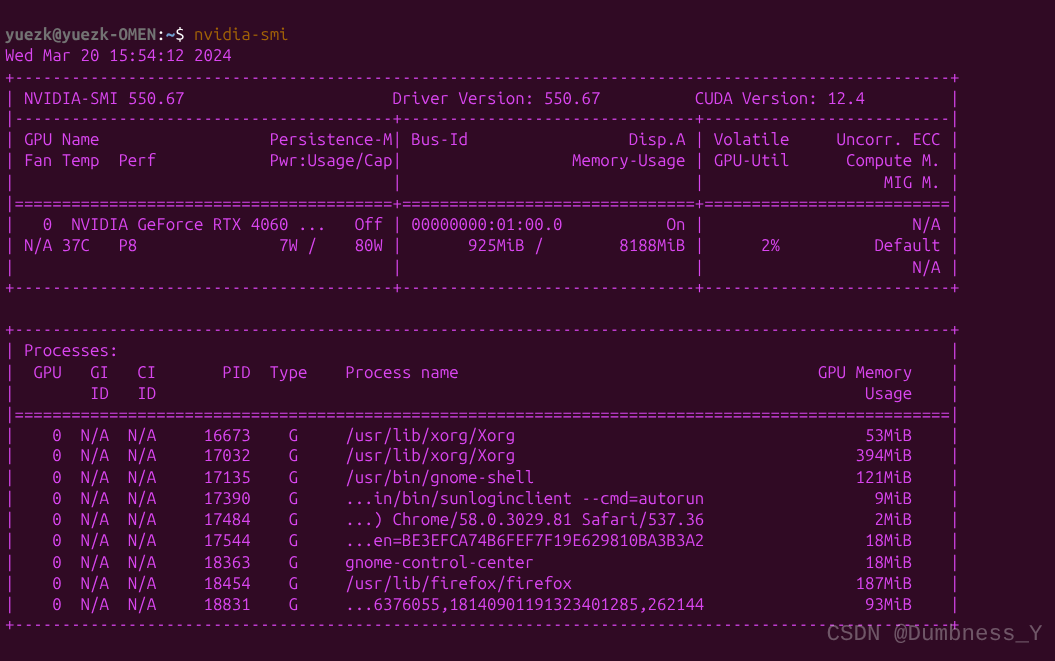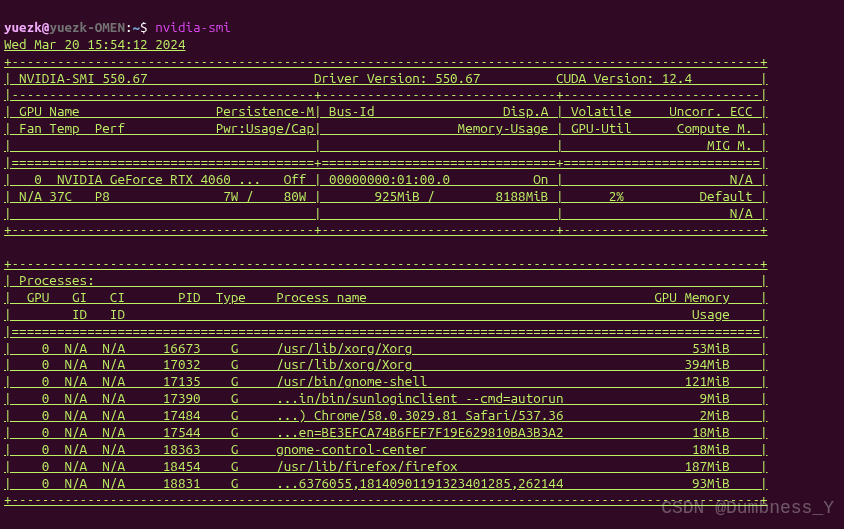--- a/index.html
+++ b/index.html
@@ -11,27 +11,27 @@
     font-size: 13.5px;
     line-height: 1.25;
     width: 844px;
     height: 529px;
     overflow: hidden;
   }
   .terminal {
     padding: 2px 4px;
     white-space: pre;
   }
-  .prompt-user { color: #f0abfc; font-weight: bold; }
+  .prompt-user { color: #737373; font-weight: bold; }
   .prompt-host { color: #737373; font-weight: bold; }
   .prompt-colon { color: #ffffff; }
   .prompt-path { color: #729fcf; font-weight: bold; }
   .prompt-dollar { color: #ffffff; }
-  .cmd { color: #d946ef; }
-  .out { color: #bef264; text-decoration: underline; }
+  .cmd { color: #a16207; }
+  .out { color: #d946ef; }
   .watermark {
     position: absolute;
     right: 10px;
     bottom: 10px;
     color: rgba(230,230,230,0.35);
     font-family: Liberation Mono, monospace;
     font-size: 18px;
     pointer-events: none;
   }
 </style>

